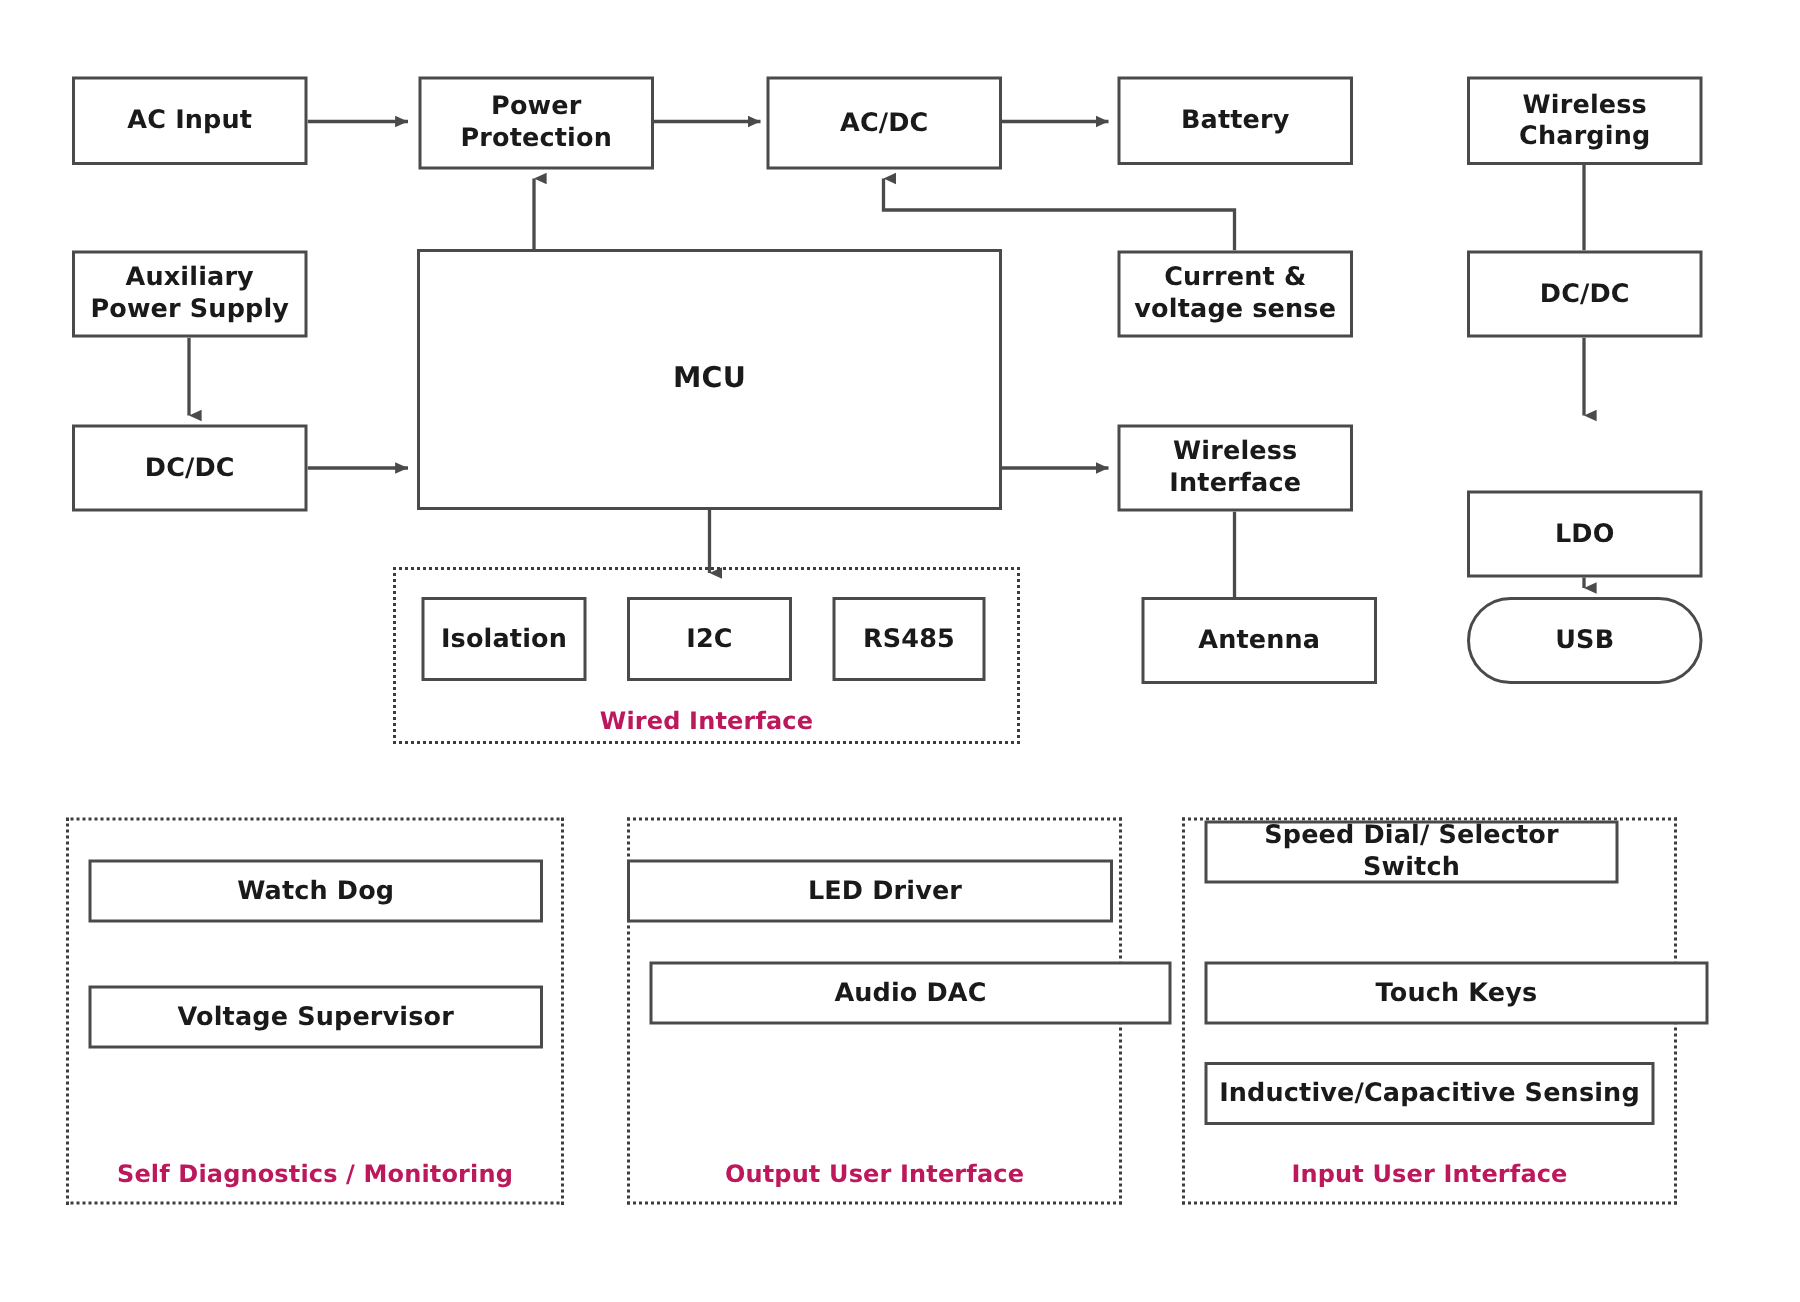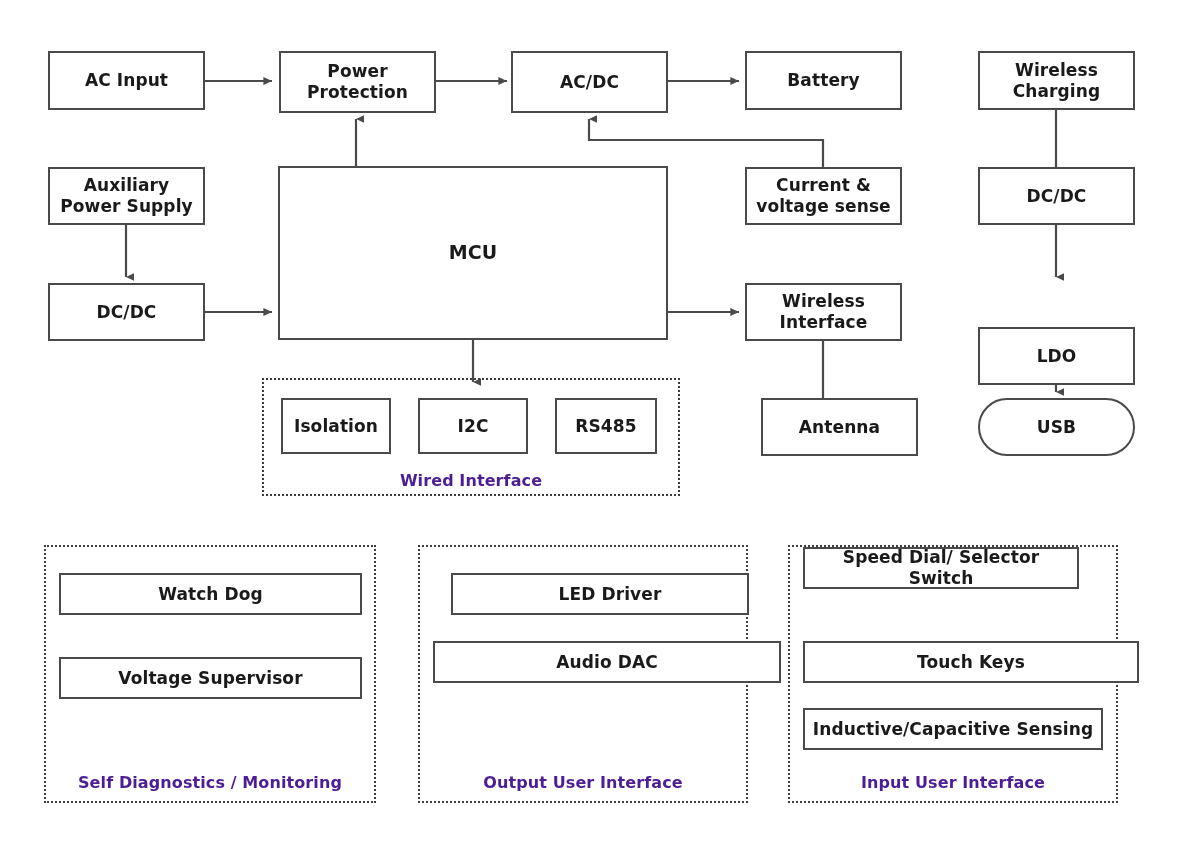--- a/index.html
+++ b/index.html
@@ -34,21 +34,21 @@
   .box .lbl { display: block; white-space: pre-line; }
   .group {
     position: absolute;
     box-sizing: border-box;
     border: 2.4px dotted #3c3c3c;
     background: transparent;
   }
   .grouplabel {
     position: absolute;
     text-align: center;
-    color: #4c1d95;
+    color: #be185d;
     font-size: 16px;
     font-weight: 600;
     letter-spacing: 0.1px;
   }
   svg.wires {
     position: absolute;
     left: 0; top: 0;
     width: 1200px;
     height: 868px;
     pointer-events: none;
@@ -185,21 +185,21 @@
     <span class="lbl">Watch Dog</span>
   </div>
   <div class="box" style="left:59px; top:641px; width:303px; height:42px;margin-top:16px;">
     <span class="lbl">Voltage Supervisor</span>
   </div>
 
   <div class="grouplabel" style="left:44px; top:773px; width:332px;">Self Diagnostics / Monitoring</div>
 
   <div class="group" style="left:418px; top:545px; width:330px; height:258px;"></div>
 
-  <div class="box" style="left:451px; top:573px; width:298px; height:42px;padding-left:24px;">
+  <div class="box" style="left:418px; top:573px; width:324px; height:42px;padding-left:24px;">
     <span class="lbl">LED Driver</span>
   </div>
   <div class="box" style="left:433px; top:641px; width:348px; height:42px;">
     <span class="lbl">Audio DAC</span>
   </div>
 
   <div class="grouplabel" style="left:418px; top:773px; width:330px;">Output User Interface</div>
 
   <div class="group" style="left:788px; top:545px; width:330px; height:258px;"></div>
 

